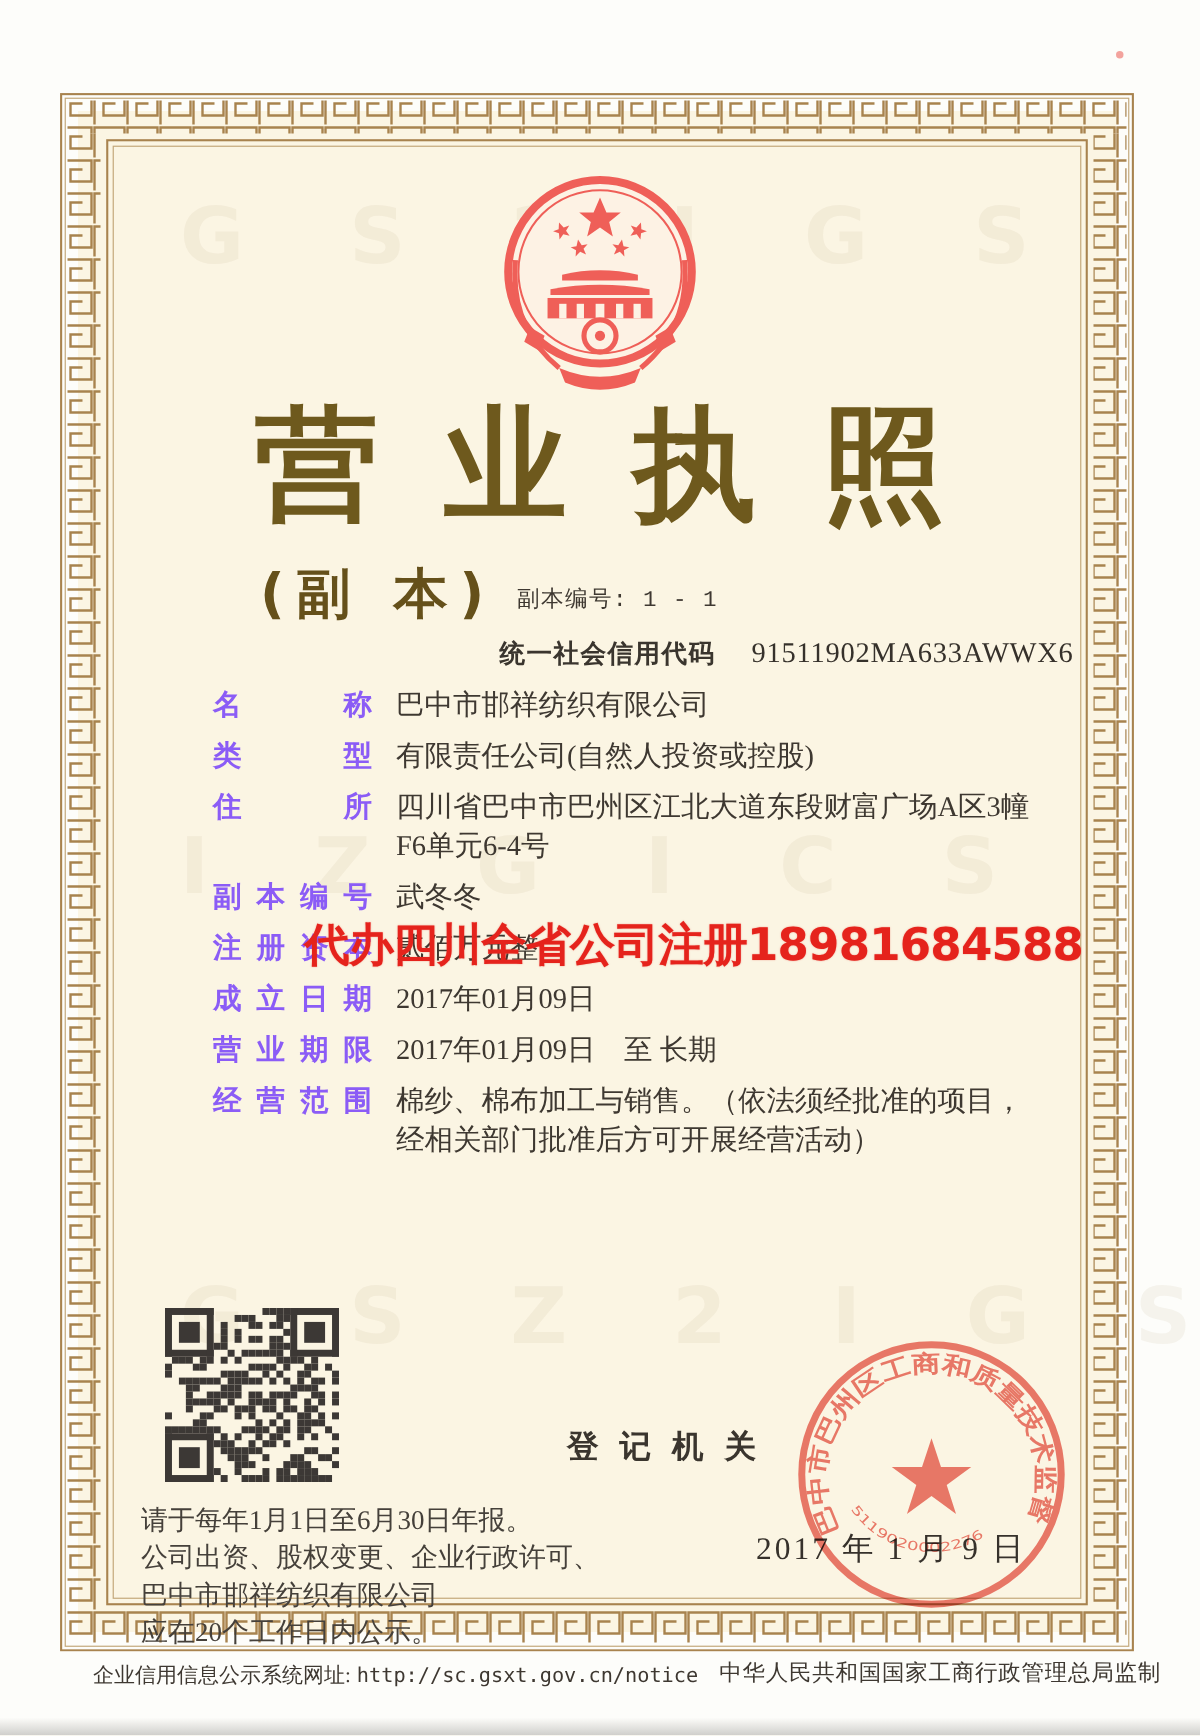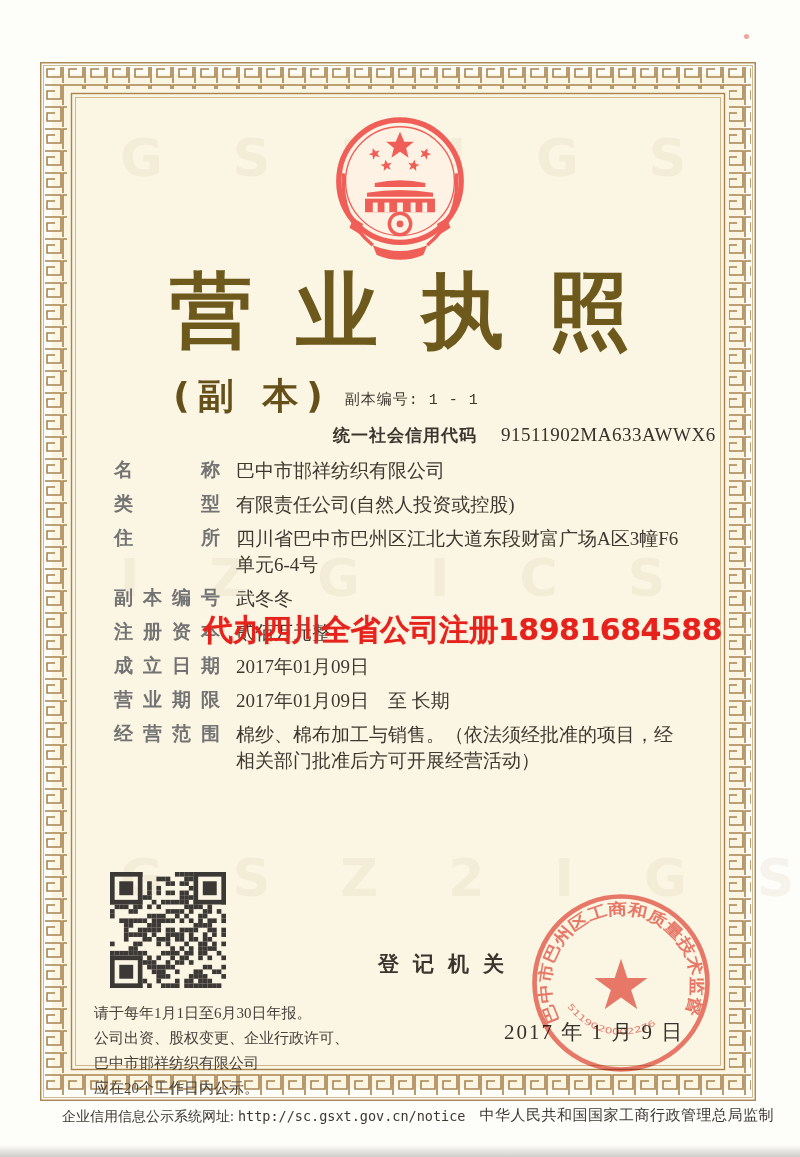--- a/index.html
+++ b/index.html
@@ -25,30 +25,30 @@
   .copynum{font-family:Liberation Mono, monospace;font-size:15px;color:#3e3831;letter-spacing:1px;
            transform:translateY(-4px);}
   
   .credit{position:absolute;left:333px;top:424px;display:flex;gap:24px;align-items:baseline;}
   .credit .clabel{font-family:"DejaVu Sans",sans-serif;font-weight:600;font-size:17px;letter-spacing:1px;color:#3a352e;}
   .credit .cvalue{font-size:19px;letter-spacing:0.5px;color:#36312b;}
   
   .fields{position:absolute;left:114px;top:458px;width:580px;}
   .frow{display:flex;gap:16px;margin-bottom:8px;font-size:19px;line-height:26px;}
   .flabel{flex:0 0 106px;width:106px;text-align:justify;text-align-last:justify;
-          font-family:Liberation Mono, monospace;font-weight:600;color:#737373;}
+          font-family:Liberation Serif, serif;font-weight:600;color:#8b5cf6;margin-left:28px;}
   .fvalue{width:452px;color:#3e3831;}
   
   .ad{position:absolute;left:203px;top:610px;font-family:"DejaVu Sans",sans-serif;
       font-weight:700;font-size:30px;letter-spacing:-0.5px;color:#e5231c;white-space:nowrap;
       text-shadow:0 0 1px rgba(229,35,28,.5);}
   
   .qr{position:absolute;left:110px;top:872px;}
   
-  .notes{position:absolute;left:94px;top:1001px;font-size:15px;line-height:25px;color:#45403a;}
+  .notes{position:absolute;left:94px;top:1001px;font-size:18px;line-height:25px;color:#45403a;}
   
   .reglabel{position:absolute;left:378px;top:950px;font-family:"DejaVu Sans",sans-serif;
             font-weight:600;font-size:21px;letter-spacing:14px;color:#3a352e;white-space:nowrap;}
   .regdate{position:absolute;left:504px;top:1018px;font-size:21px;letter-spacing:2px;color:#36312b;white-space:nowrap;}
   .seal{position:absolute;left:528px;top:890px;mix-blend-mode:multiply;opacity:.88;}
   
   .footL{position:absolute;left:62px;top:1108px;display:flex;align-items:baseline;gap:4px;}
   .footL .fl1{font-size:14px;color:#3e3831;}
   .footL .fl2{font-family:"DejaVu Sans Mono","Liberation Mono",monospace;font-size:13.5px;color:#3e3831;}
   .footR{position:absolute;right:26px;top:1106px;font-size:15px;color:#3e3831;letter-spacing:0.5px;}

